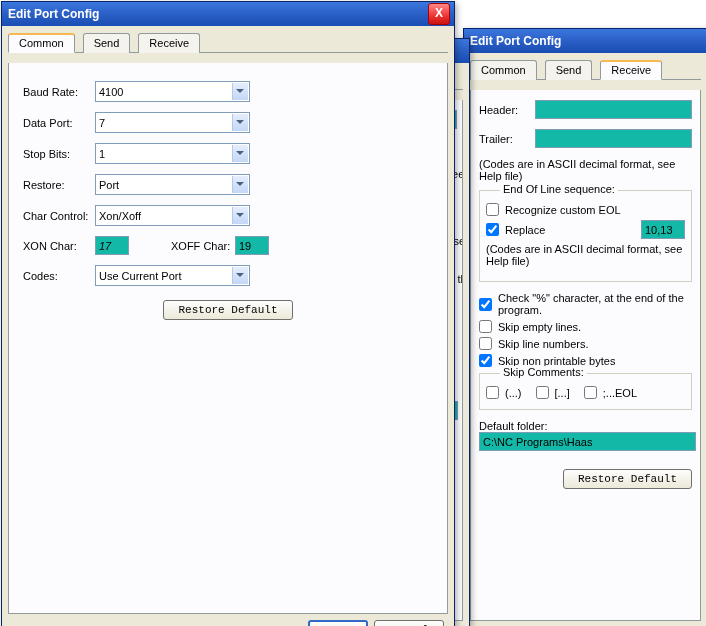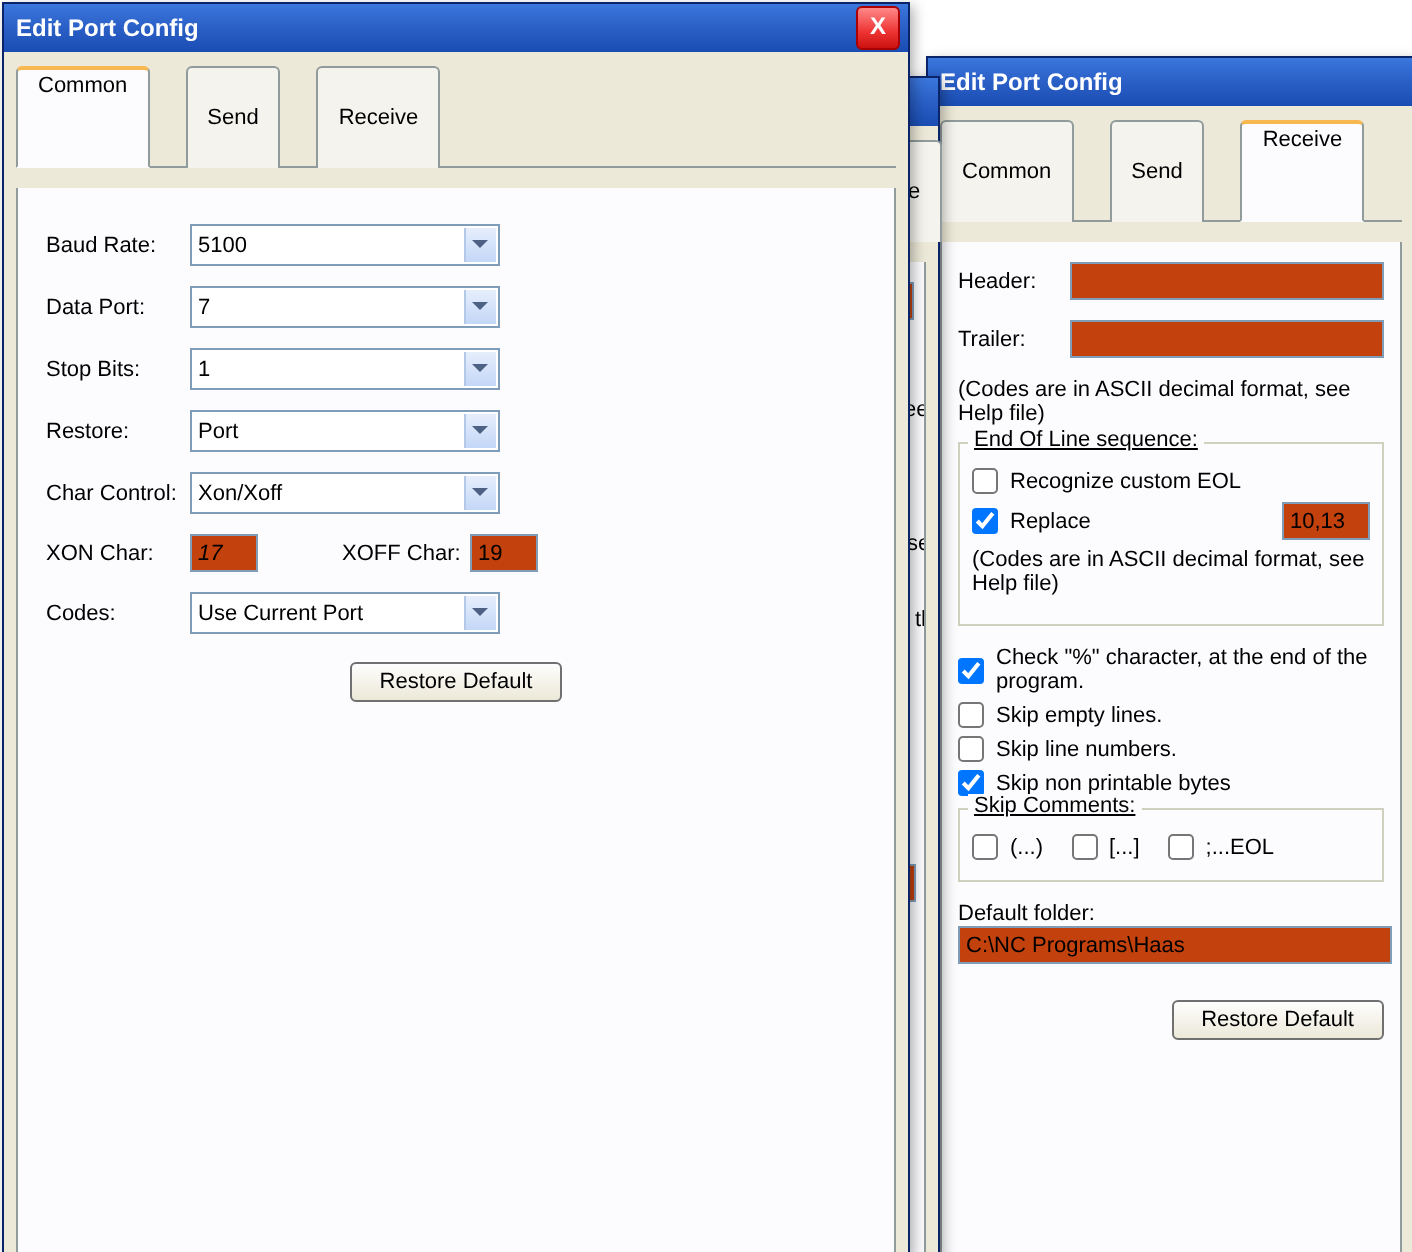--- a/index.html
+++ b/index.html
@@ -44,25 +44,25 @@
   }
   .content {
     padding: 6px;
   }
   .tabstrip {
     display: flex;
     border-bottom: 1px solid #919b9c;
     margin-bottom: 10px;
   }
   .tab {
-    padding: 19px 10px;
+    padding: 3px 10px;
     border: 1px solid #919b9c;
     border-bottom: none;
     background: #f4f3ee;
-    margin-right: 18px;
+    margin-right: 8px;
     position: relative;
     top: 1px;
     cursor: pointer;
     border-top-left-radius: 3px;
     border-top-right-radius: 3px;
   }
   .tab.active {
     background: #fcfcfe;
     border-bottom: 1px solid #fcfcfe;
     font-weight: normal;
@@ -83,21 +83,21 @@
   .row label.lbl {
     width: 72px;
     text-align: left;
   }
   input[type=text] {
     font-family: "Tahoma", sans-serif;
     font-size: 11px;
     padding: 1px 3px;
     border: 1px solid #7f9db9;
     height: 15px;
-    background: #c2410c;
+    background: #14b8a6;
   }
   select, .select {
     font-family: "Tahoma", sans-serif;
     font-size: 11px;
     border: 1px solid #7f9db9;
     height: 19px;
     background: #fff;
     display: flex;
     align-items: center;
     padding-left: 3px;
@@ -125,39 +125,38 @@
   }
   .groupbox {
     border: 1px solid #d0d0bf;
     margin: 6px 0 10px 0;
     padding: 8px 6px 6px 6px;
     position: relative;
   }
   .groupbox > .legend {
     position: absolute;
     top: -8px;
-    left: 4px;
+    left: 20px;
     background: #fcfcfe;
     padding: 0 3px;
-    text-decoration: underline;
   }
   .chk {
     display: flex;
     align-items: center;
     margin: 4px 0;
   }
   .chk input[type=checkbox] {
     margin: 0 6px 0 0;
     width: 13px; height: 13px;
   }
   .note {
     margin: 4px 0 8px 0;
   }
   .btn {
-    font-family: Liberation Sans, sans-serif;
+    font-family: Liberation Mono, monospace;
     font-size: 11px;
     border: 1px solid #707070;
     background: linear-gradient(to bottom, #fdfdfd, #ece9d8);
     padding: 3px 14px;
     border-radius: 3px;
     cursor: pointer;
     min-width: 60px;
     text-align: center;
   }
   .btn.default {
@@ -350,21 +349,21 @@
     <div class="tabstrip">
       <div class="tab active">Common</div>
       <div class="tab">Send</div>
       <div class="tab">Receive</div>
     </div>
     <div class="tabbody" style="height:530px;">
       <div style="padding:8px 6px;">
         <div class="row">
           <label class="lbl">Baud Rate:</label>
           <div class="select" style="width:150px">
-              <span>5100</span>
+              <span>4100</span>
             </div>
         </div>
         <div class="row">
           <label class="lbl">Data Port:</label>
           <div class="select" style="width:150px">
               <span>7</span>
             </div>
         </div>
         <div class="row">
           <label class="lbl">Stop Bits:</label>

